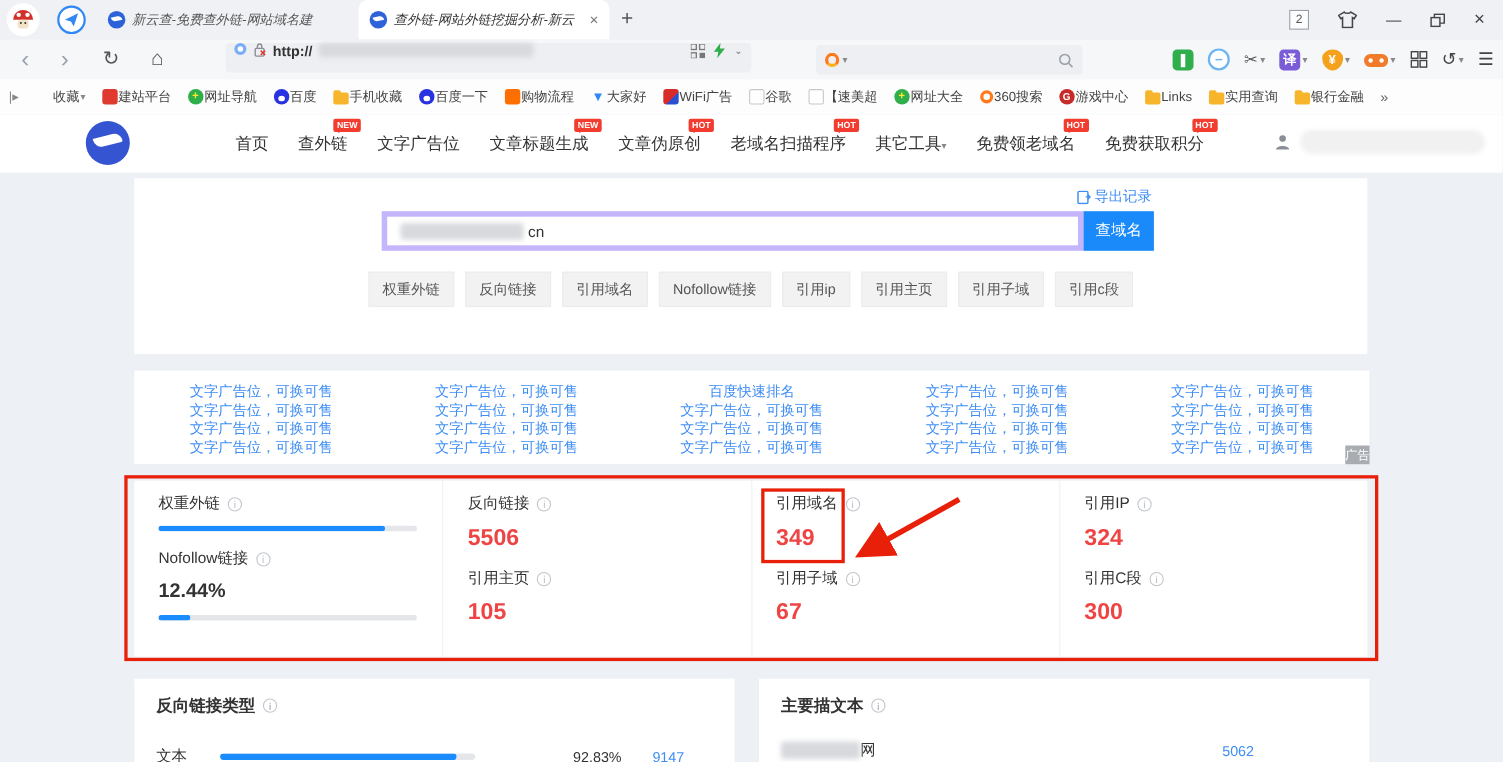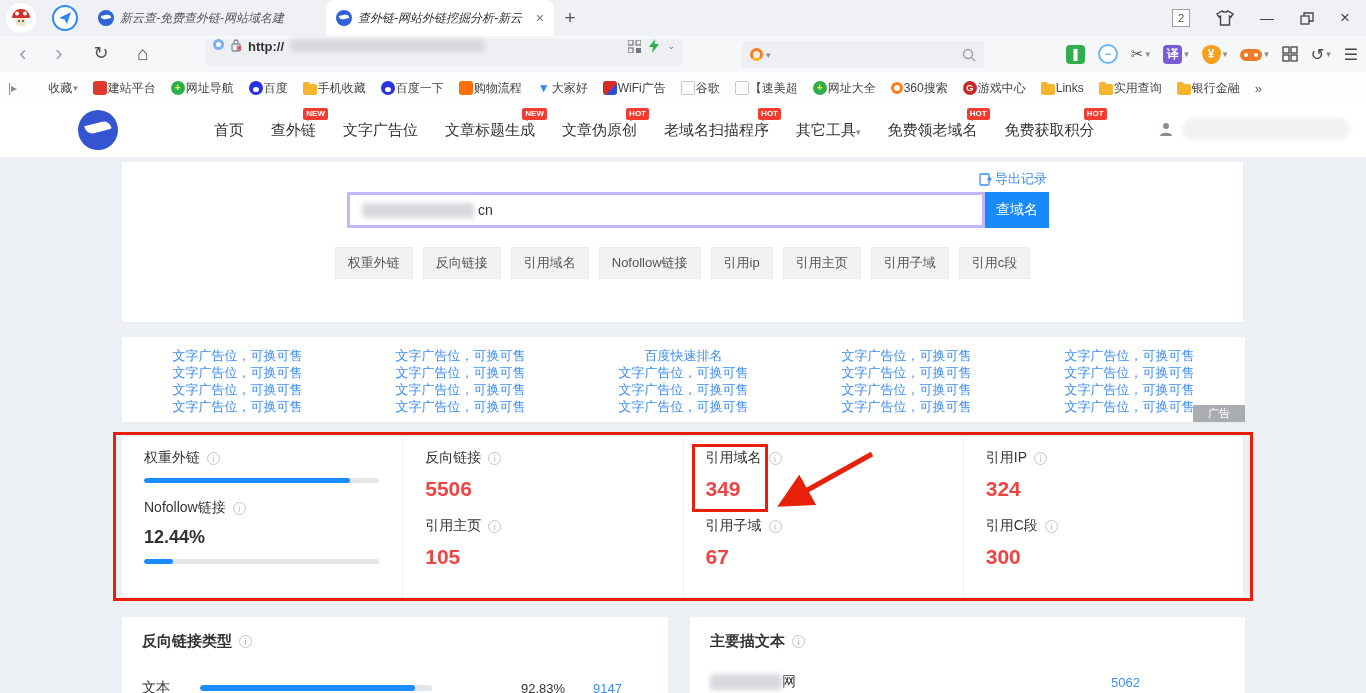--- a/index.html
+++ b/index.html
@@ -55,30 +55,30 @@
   .mi { position:relative; font-size:15px; color:#333; white-space:nowrap; cursor:pointer; }
   .mi .badge { position:absolute; top:-13px; right:-12px; background:#f23c30; color:#fff; font-size:8px; font-weight:bold; padding:1px 3px; border-radius:2px; line-height:1.2; }
   .mi .badge::after { content:""; position:absolute; left:3px; bottom:-3px; border:2px solid transparent; border-top-color:#f23c30; }
   #user { position:absolute; right:16px; top:14px; display:flex; align-items:center; gap:8px; }
   .ublur { width:168px; height:22px; background:#f1f1f2; border-radius:11px; filter:blur(2px); }
   
   .card { position:absolute; background:#fff; box-shadow:0 1px 2px rgba(0,0,0,.03); }
   #searchcard { left:122px; top:162px; width:1121px; height:160px;text-align:center; }
   .export { position:absolute; right:196px; top:8px; font-size:13px; color:#3d8df5; display:flex; align-items:center; gap:3px; cursor:pointer; }
   .qwrap { position:absolute; left:225px; top:30px; display:flex; }
-  .qinput { width:638px; height:36px; border:3px solid #c4b5fd; background:#fff; display:flex; align-items:center; padding:0 12px; gap:4px; }
+  .qinput { width:638px; height:36px; border:5px solid #c4b5fd; background:#fff; display:flex; align-items:center; padding:0 12px; gap:4px; }
   .qbtn { width:64px; height:36px; background:#1a8afa; color:#fff; font-size:14px; display:flex; align-items:center; justify-content:center; cursor:pointer; }
   .filters { position:absolute; left:0; top:85px; width:100%; display:flex; justify-content:center; gap:10px; }
   .fbtn { background:#f2f2f2; border:1px solid #ececec; color:#555; font-size:13px; padding:6px 12px; cursor:pointer; white-space:nowrap; }
   
   #adcard { left:122px; top:337px; width:1123px; height:85px; display:flex; padding:8px 4px; }
   .ad-col { flex:1; display:flex; flex-direction:column; justify-content:space-between; padding:2px 8px;align-items:center; }
   .ad-link { font-size:13px; color:#3d8df5; white-space:nowrap; cursor:pointer; line-height:17px; }
   .ad-col:nth-child(3) { text-align:center; }
-  .ad-tag { position:absolute; right:0; bottom:0; background:rgba(140,145,152,.75); color:#fff; font-size:11px; padding:1px 15px; }
+  .ad-tag { position:absolute; right:0; bottom:0; background:rgba(140,145,152,.75); color:#fff; font-size:11px; padding:1px 0; }
   
   #statscard { left:122px; top:437px; width:1121px; height:160px; display:grid; grid-template-columns:1fr 1fr 1fr 1fr; }
   .stat-col { padding:12px 0 10px 22px; }
   .stat-col + .stat-col { border-left:1px solid #f0f0f2; }
   .stat-group { margin-bottom:16px; }
   .stat-label { font-size:14px; color:#333; display:flex; align-items:center; }
   .info { display:inline-block; width:13px; height:13px; border:1px solid #c2c6cc; border-radius:50%; color:#b7bcc3; font-size:9px; line-height:12px; text-align:center; margin-left:7px; font-style:normal; }
   .stat-value { margin-top:10px; font-size:21px; font-weight:bold; color:#ef4444; }
   .stat-group.dark .stat-value { color:#333; font-size:18px; }
   .stat-bar { margin-top:11px; width:235px; height:5px; background:#e4e6ea; border-radius:3px; overflow:hidden; }

